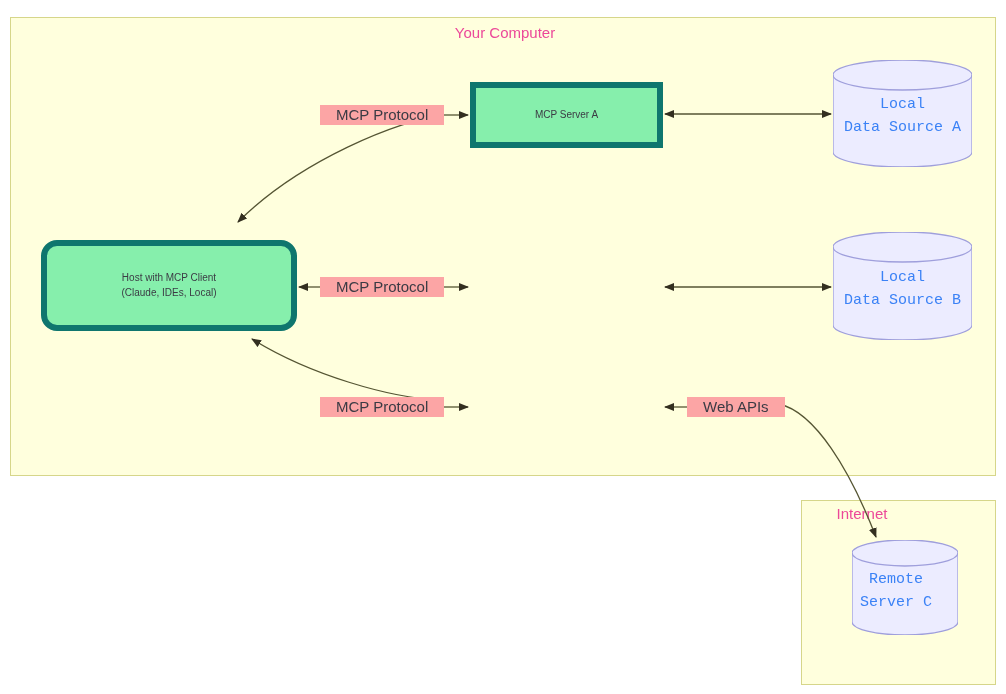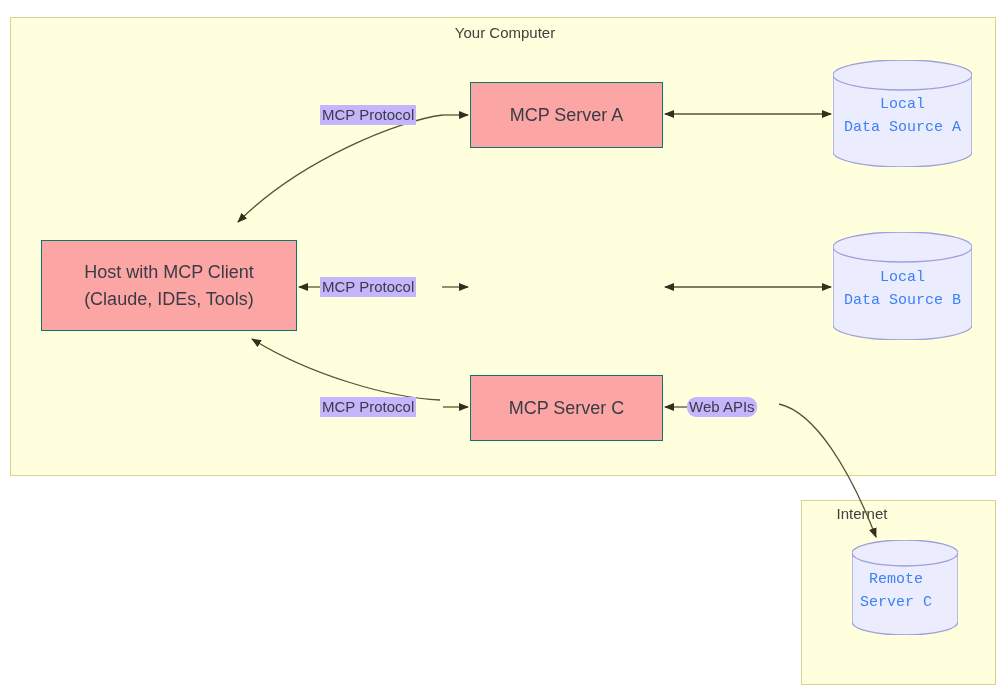--- a/index.html
+++ b/index.html
@@ -29,34 +29,34 @@
   }
   .group-box {
     position: absolute;
     background: #ffffdd;
     border: 1px solid #d6d68a;
     box-sizing: border-box;
   }
   .group-title {
     position: absolute;
     font-size: 15px;
-    color: #404040;
+    color: #ec4899;
     white-space: nowrap;
     text-align: center;
   }
   .node-rect {
     position: absolute;
-    background: #fca5a5;
-    border: 1px solid #0f766e;
+    background: #86efac;
+    border: 6px solid #0f766e;
     box-sizing: border-box;
     display: flex;
     align-items: center;
     justify-content: center;
     flex-direction: column;
-    font-size: 18px;
+    font-size: 10px;
     color: #3b3b44;
     line-height: 1.45;
     text-align: center;
   }
   .node-rect .ln { display: block; white-space: nowrap; }
   .cyl {
     position: absolute;
   }
   .cyl-label {
     position: absolute;
@@ -67,22 +67,22 @@
     color: #3b82f6;
     line-height: 1.5;
     pointer-events: none;
     font-family: Liberation Mono, monospace;
   }
   .cyl-label .ln { display: block; white-space: nowrap; }
   .edge-label {
     position: absolute;
     font-size: 15px;
     color: #3b3b44;
-    background: #c4b5fd;
-    padding: 1px 2px;
+    background: #fca5a5;
+    padding: 1px 16px;
     white-space: nowrap;
     line-height: 1.2;
   }
 </style>
 </head>
 <body>
 
 <div id="diagram-root">
 
   <div class="group-box" style="left:10px; top:17px; width:986px; height:459px;"></div>
@@ -156,35 +156,32 @@
     <svg width="106" height="95" viewBox="0 0 106 95" xmlns="http://www.w3.org/2000/svg">
       <path d="M0,13 A53,13 0 0 1 106,13 L106,82 A53,13 0 0 1 0,82 Z" fill="#ececff" stroke="#9f9fdc" stroke-width="1.3"></path>
       <path d="M0,13 A53,13 0 0 0 106,13" fill="none" stroke="#9f9fdc" stroke-width="1.3"></path>
     </svg>
     <div class="cyl-label" style="top:29px;">
       <span class="ln">Remote</span>
       <span class="ln">Server C</span>
     </div>
   </div>
 
-  <div class="node-rect" style="left:41px; top:240px; width:256px; height:91px;">
+  <div class="node-rect" style="left:41px; top:240px; width:256px; height:91px;border-radius:16px;">
     <span class="ln">Host with MCP Client</span>
-    <span class="ln">(Claude, IDEs, Tools)</span>
+    <span class="ln">(Claude, IDEs, Local)</span>
   </div>
 
   <div class="node-rect" style="left:470px; top:82px; width:193px; height:66px;">
     <span class="ln">MCP Server A</span>
   </div>
 
 
-  <div class="node-rect" style="left:470px; top:375px; width:193px; height:66px;">
-    <span class="ln">MCP Server C</span>
-  </div>
 
   <div class="edge-label" style="left:320px; top:105px;">MCP Protocol</div>
 
   <div class="edge-label" style="left:320px; top:277px;">MCP Protocol</div>
 
   <div class="edge-label" style="left:320px; top:397px;">MCP Protocol</div>
 
-  <div class="edge-label" style="left:687px; top:397px;border-radius:9px;">Web APIs</div>
+  <div class="edge-label" style="left:687px; top:397px;">Web APIs</div>
 
 </div>
 
 </body></html>

